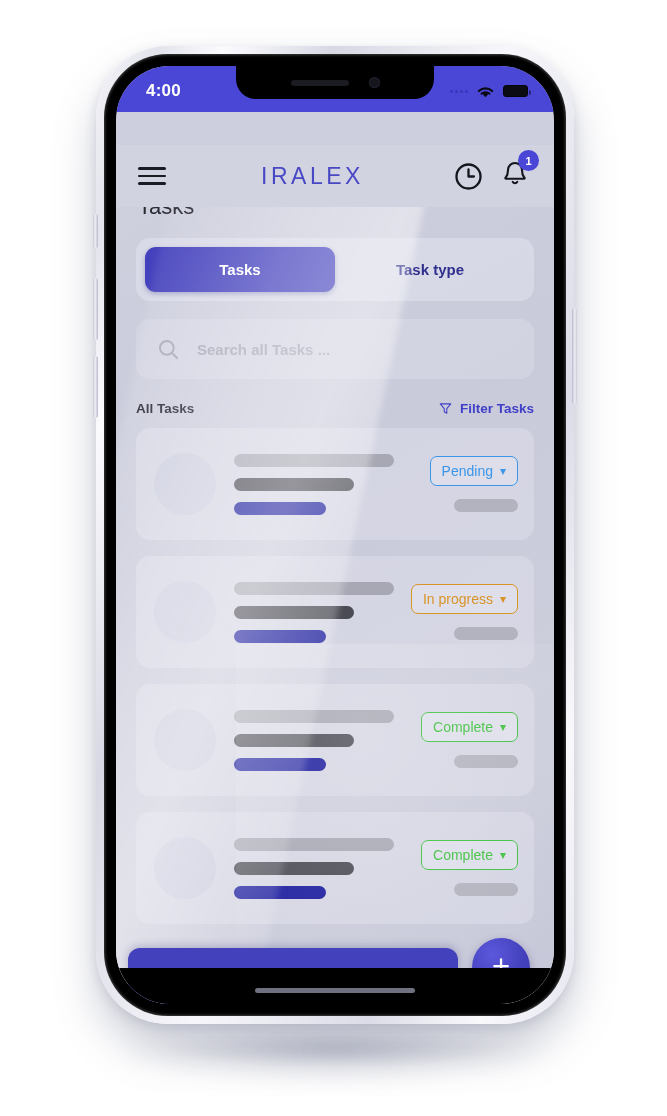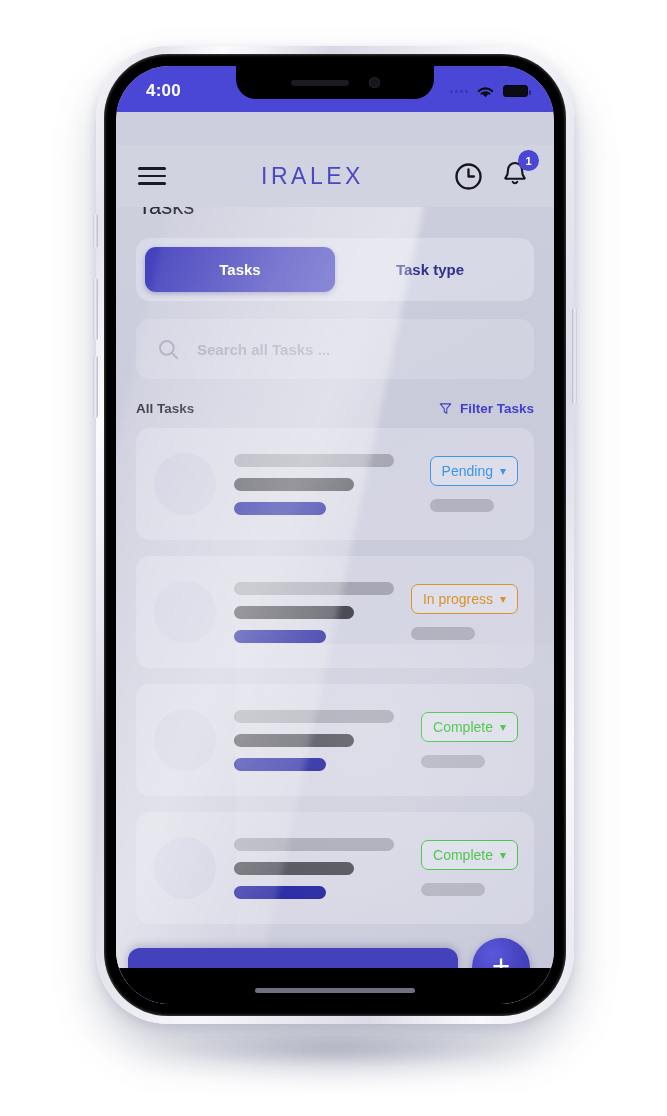--- a/index.html
+++ b/index.html
@@ -308,20 +308,21 @@
   }
   .lines { margin-left: 18px; flex: 1; }
   .bar { border-radius: 7px; height: 13px; margin-bottom: 11px; }
   .bar.l1 { width: 160px; background: #a7a8b3; }
   .bar.l2 { width: 120px; background: #4b4b55; }
   .bar.l3 { width: 92px;  background: #1c1c9e; margin-bottom: 0; }
 
   .card-right {
     display: flex;
     flex-direction: column;
+    align-items: flex-end;
     gap: 13px;
     flex: none;
   }
   .chip {
     border: 1.6px solid;
     border-radius: 7px;
     padding: 6px 11px;
     font-size: 14px;
     background: rgba(240,241,248,0.35);
     display: flex;

